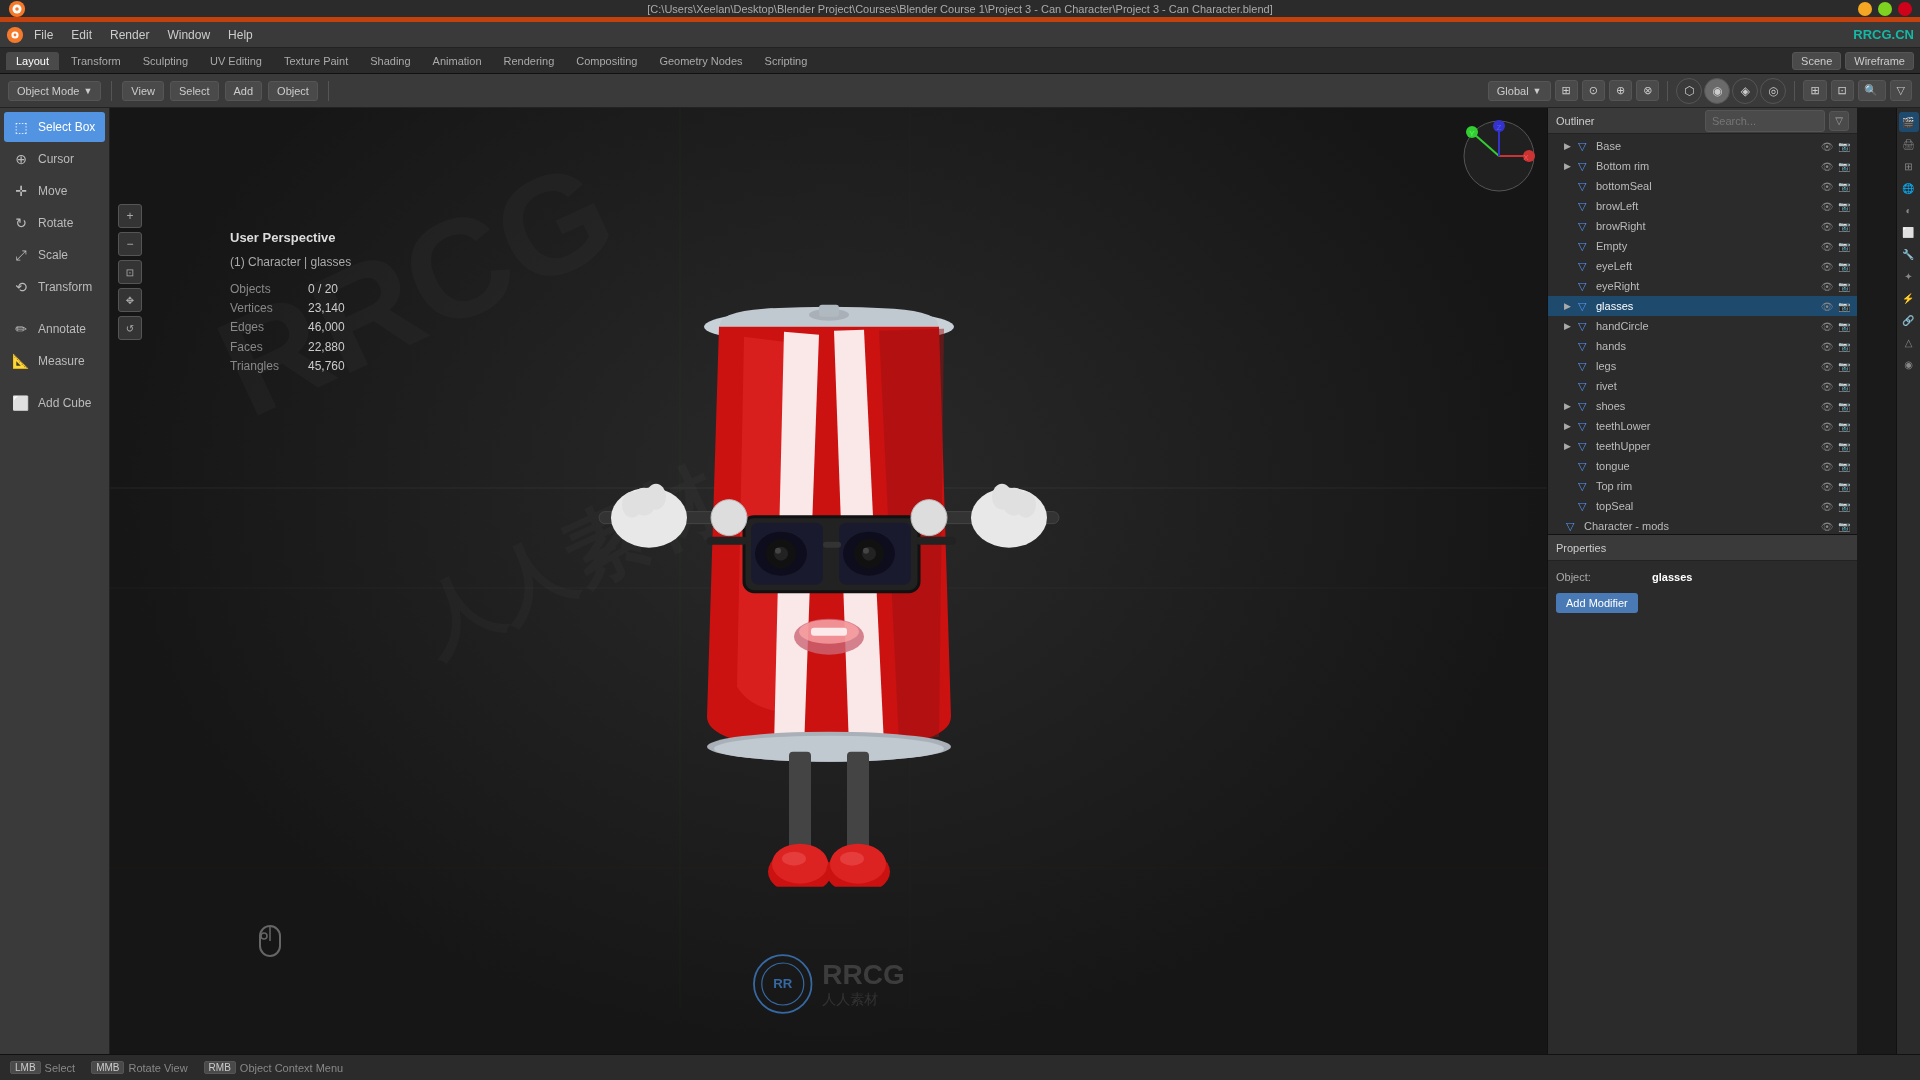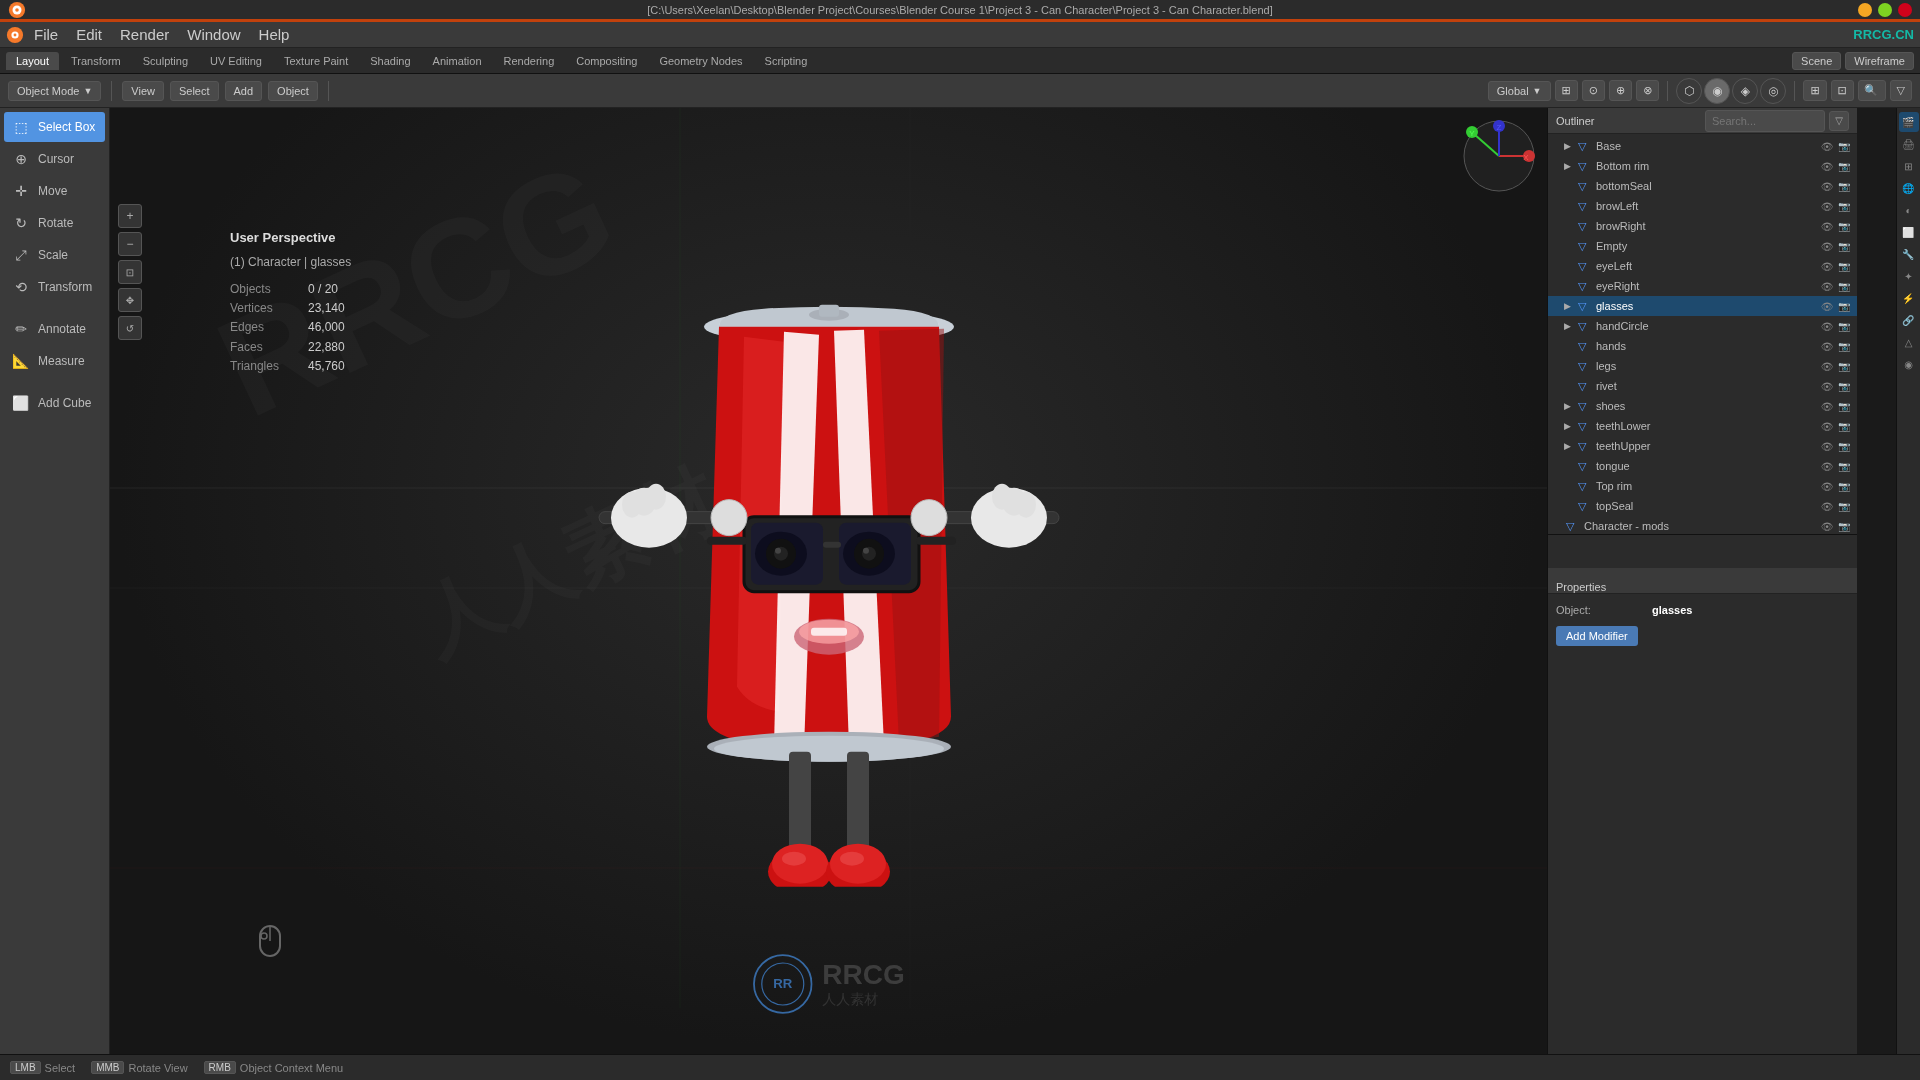--- a/index.html
+++ b/index.html
@@ -15,21 +15,21 @@
     }
 
     
     #titlebar {
       width: 100%;
       height: 22px;
       background: #2b2b2b;
       display: flex;
       align-items: center;
       padding: 0 8px;
-      border-bottom: 3px solid #c2410c;
+      border-bottom: 5px solid #c2410c;
       position: relative;
       text-decoration: underline;
     }
     #titlebar .title {
       position: absolute;
       left: 50%;
       transform: translateX(-50%);
       font-size: 11px;
       color: #aaa;
     }
@@ -49,21 +49,21 @@
       height: 26px;
       background: #3a3a3a;
       display: flex;
       align-items: center;
       padding: 0 6px;
       gap: 2px;
       border-bottom: 1px solid #222;
     }
     .menu-item {
       padding: 2px 8px;
-      font-size: 15px;
+      font-size: 12px;
       color: #ccc;
       cursor: pointer;
       border-radius: 3px;
     }
 
     
     #workspacebar {
       width: 100%;
       height: 26px;
       background: #2b2b2b;
@@ -972,21 +972,21 @@
             <span class="oi-name">Character - mods</span>
             <span class="oi-icons">
               <span class="oi-icon-btn oi-eye" style="font-size: 10px;">👁</span>
               <span class="oi-icon-btn oi-camera" style="font-size: 10px;">📷</span>
             </span>
           </div>
         </div>
 
       <div style="height:1px; background:#111;"></div>
 
-      <div id="properties-header" style="height:26px; background:#3a3a3a; display:flex; align-items:flex-end; padding:0 8px; gap:6px; border-bottom:1px solid #222;margin-top:33px;">
+      <div id="properties-header" style="height:26px; background:#3a3a3a; display:flex; align-items:center; padding:0 8px; gap:6px; border-bottom:1px solid #222;">
         <span style="color:#ccc; font-size:11px;">Properties</span>
       </div>
 
       <div id="properties-content" style="flex:1; padding:8px; overflow-y:auto; background:#2b2b2b;">
         <div class="prop-row">
           <span class="prop-label">Object:</span>
           <span class="prop-value" style="background:transparent; border:none; font-weight:bold; color:#fff;">glasses</span>
         </div>
         <button class="add-modifier-btn">Add Modifier</button>
       </div>

